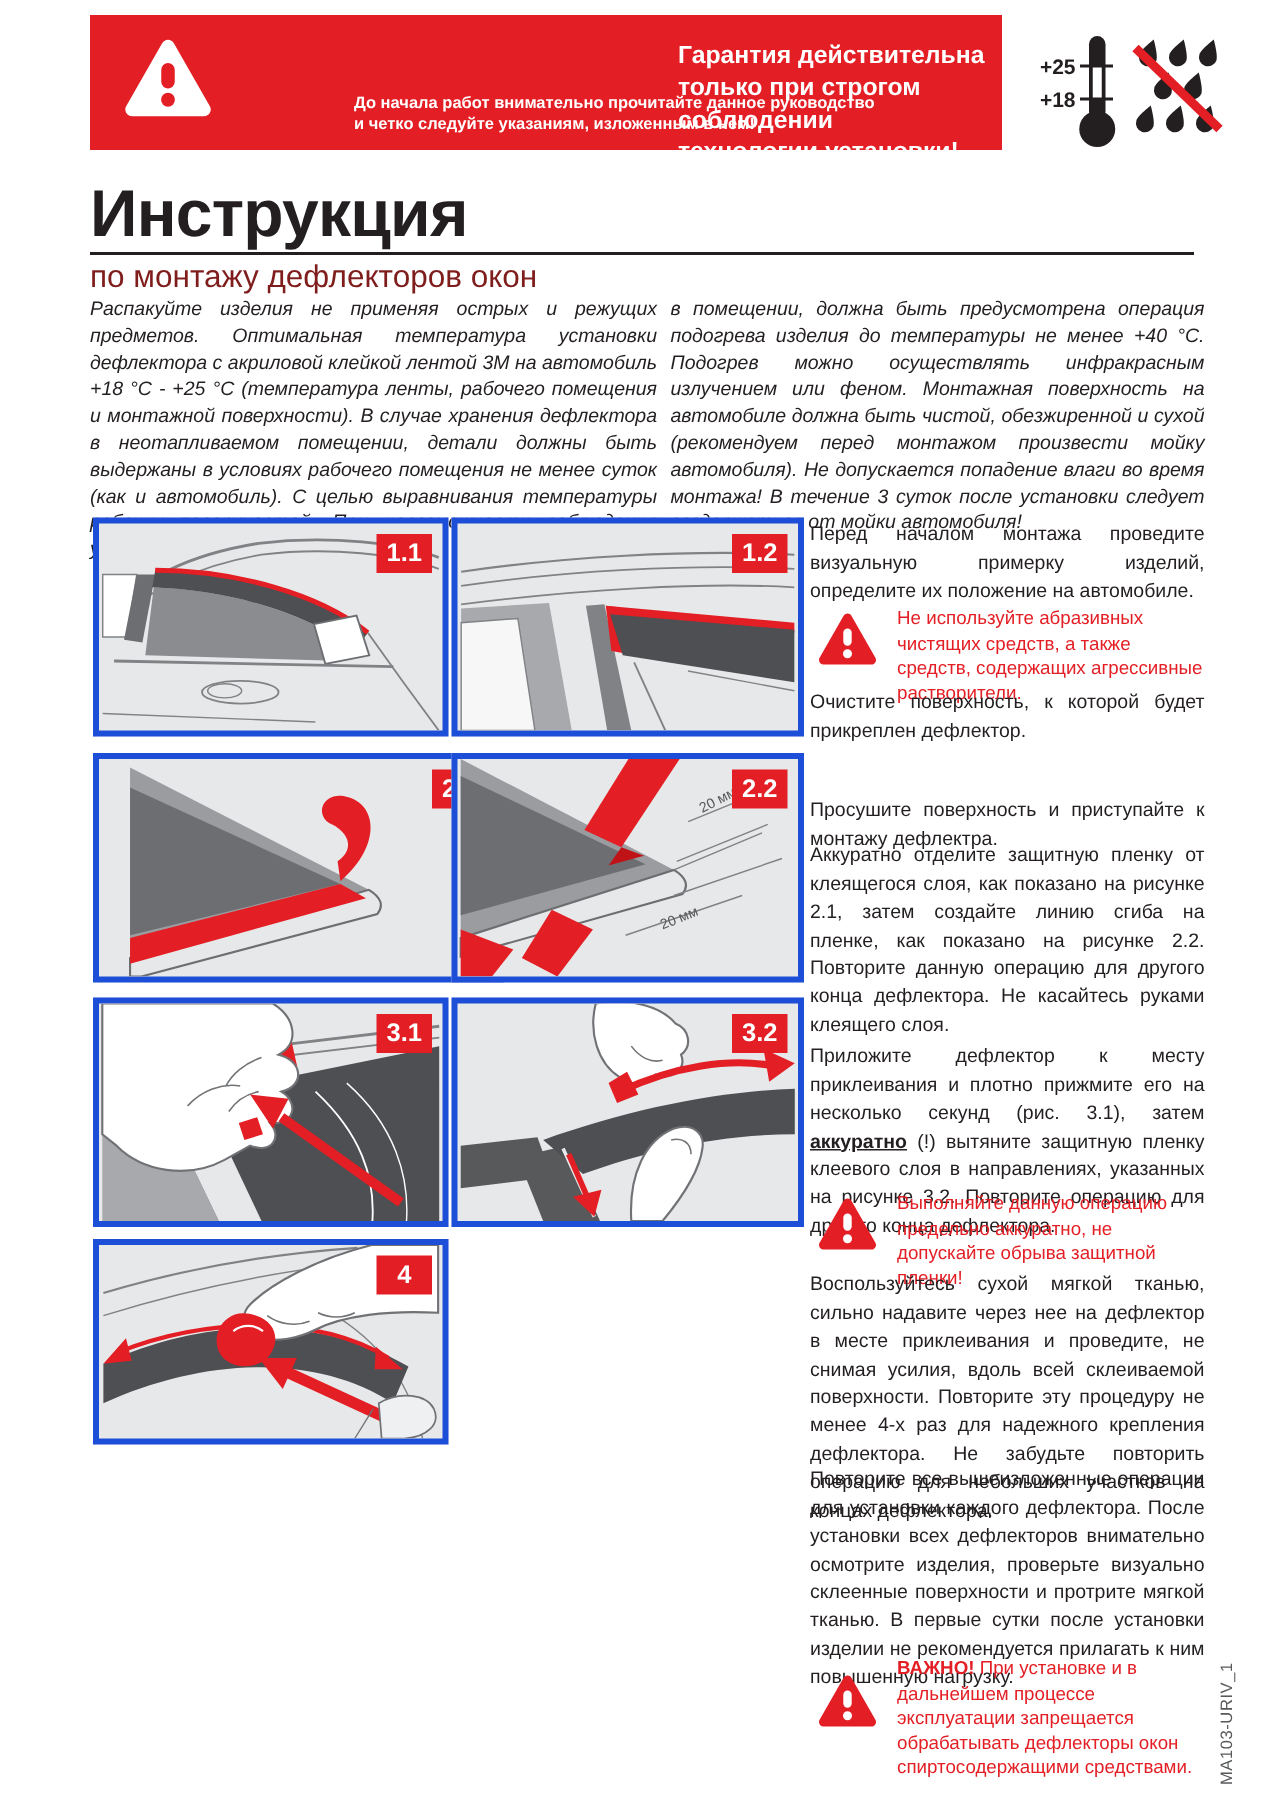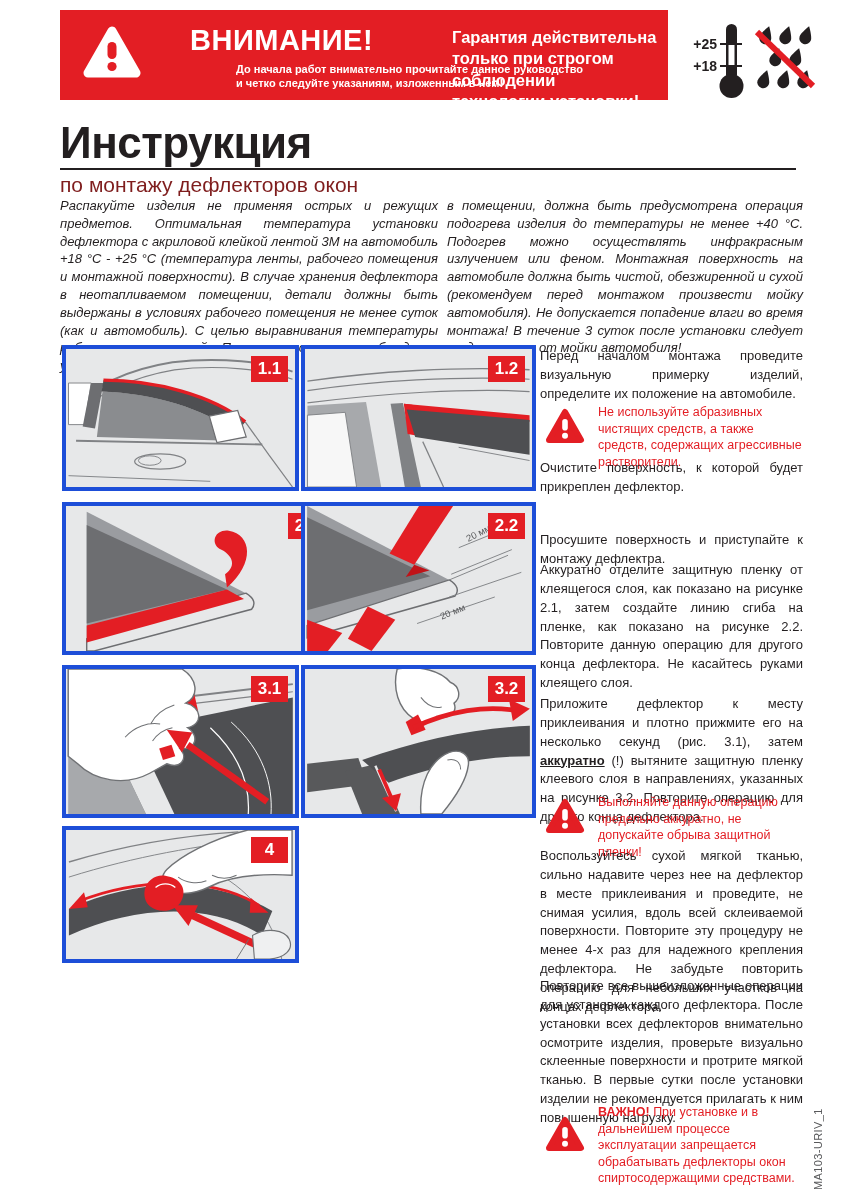--- a/index.html
+++ b/index.html
@@ -47,21 +47,20 @@
 <body>
 
 <div class="page">
 
   <div class="banner">
     <svg class="banner-tri" viewBox="0 0 60 56">
       <path d="M30 6 L54 48 L6 48 Z" fill="#fff" stroke="#fff" stroke-width="9" stroke-linejoin="round"></path>
       <rect x="25.5" y="17" width="9" height="17" rx="4.5" fill="#e31e24"></rect>
       <circle cx="30" cy="41.5" r="4.6" fill="#e31e24"></circle>
     </svg>
-    <div class="banner-title">ВНИМАНИЕ!</div>
     <div class="banner-desc">До начала работ внимательно прочитайте данное руководство
 и четко следуйте указаниям, изложенным в нем!</div>
     <div class="banner-warranty">Гарантия действительна
 только при строгом соблюдении
 технологии установки!</div>
   </div>
 
   <div class="thermo">
     <svg viewBox="0 0 58 80">
       <rect x="36" y="4" width="11" height="56" rx="5.5" fill="#231f20"></rect>

